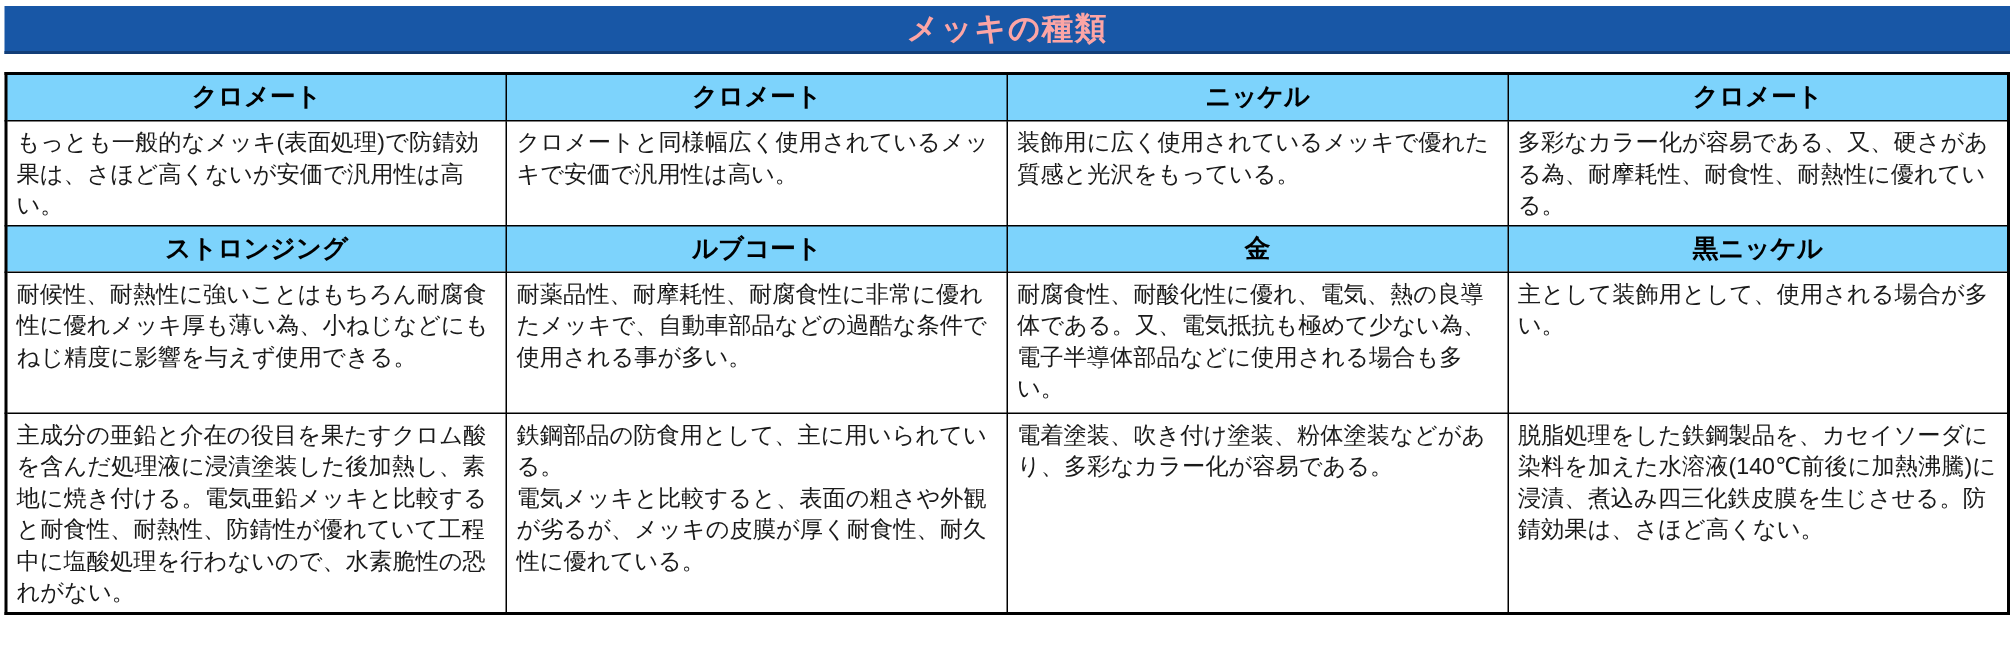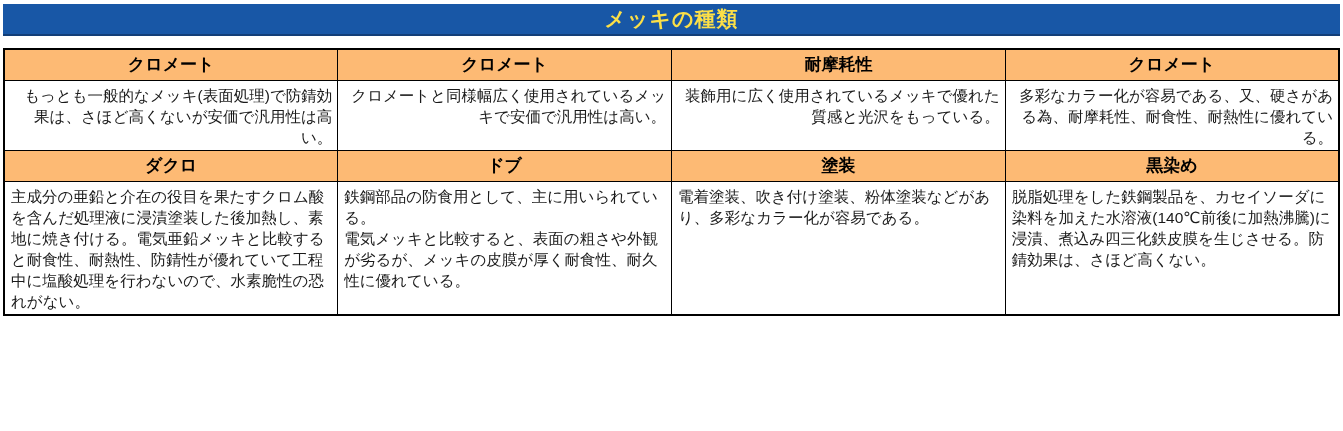--- a/index.html
+++ b/index.html
@@ -18,58 +18,58 @@
   .title-bar {
     margin: 4px 3px 0 3px;
     height: 30px;
     background: #1857a6;
     border-bottom: 2px solid #123e78;
     display: flex;
     align-items: center;
     justify-content: center;
   }
   .title-bar span {
-    color: #fde047;
+    color: #fca5a5;
     font-size: 21px;
     font-weight: bold;
     letter-spacing: 1px;
   }
   table.plating-table {
     border-collapse: collapse;
     table-layout: fixed;
     width: 1337px;
     margin: 12px 0 0 3px;
     border: 2px solid #000000;
   }
   .plating-table col { width: 25%; }
   .plating-table th,
   .plating-table td {
     border: 1px solid #000000;
     box-sizing: border-box;
   }
   .plating-table th {
-    background: #fdba74;
+    background: #7dd3fc;
     height: 31px;
     font-size: 17px;
     font-weight: bold;
     text-align: center;
     color: #000000;
     padding: 2px 4px;
   }
   .plating-table td {
     background: #ffffff;
     vertical-align: top;
     text-align: left;
     font-size: 15.5px;
     line-height: 21px;
     color: #1a1a1a;
     padding: 4px 5px 2px 6px;
     white-space: pre-line;
   }
-  tr.desc-row-1 td { height: 62px; text-align: right; }
+  tr.desc-row-1 td { height: 62px; }
   tr.desc-row-2 td { height: 94px; }
   tr.desc-row-3 td { height: 130px; }
 </style>
 </head>
 <body>
 
 <div class="page">
 
   <div class="title-bar">
     <span>メッキの種類</span>
@@ -79,37 +79,43 @@
     <colgroup>
       <col>
         <col>
         <col>
         <col>
     </colgroup>
     <tbody>
       <tr class="header-row">
         <th>クロメート</th>
         <th>クロメート</th>
-        <th>耐摩耗性</th>
+        <th>ニッケル</th>
         <th>クロメート</th>
       </tr>
       <tr class="desc-row-1">
         <td>もっとも一般的なメッキ(表面処理)で防錆効果は、さほど高くないが安価で汎用性は高い。</td>
         <td>クロメートと同様幅広く使用されているメッキで安価で汎用性は高い。</td>
         <td>装飾用に広く使用されているメッキで優れた質感と光沢をもっている。</td>
         <td>多彩なカラー化が容易である、又、硬さがある為、耐摩耗性、耐食性、耐熱性に優れている。</td>
       </tr>
 
+      <tr class="header-row">
+        <th>ストロンジング</th>
+        <th>ルブコート</th>
+        <th>金</th>
+        <th>黒ニッケル</th>
+      </tr>
+      <tr class="desc-row-2">
+        <td>耐候性、耐熱性に強いことはもちろん耐腐食性に優れメッキ厚も薄い為、小ねじなどにもねじ精度に影響を与えず使用できる。</td>
+        <td>耐薬品性、耐摩耗性、耐腐食性に非常に優れたメッキで、自動車部品などの過酷な条件で使用される事が多い。</td>
+        <td>耐腐食性、耐酸化性に優れ、電気、熱の良導体である。又、電気抵抗も極めて少ない為、電子半導体部品などに使用される場合も多い。</td>
+        <td>主として装飾用として、使用される場合が多い。</td>
+      </tr>
 
-      <tr class="header-row">
-        <th>ダクロ</th>
-        <th>ドブ</th>
-        <th>塗装</th>
-        <th>黒染め</th>
-      </tr>
       <tr class="desc-row-3">
         <td>主成分の亜鉛と介在の役目を果たすクロム酸を含んだ処理液に浸漬塗装した後加熱し、素地に焼き付ける。電気亜鉛メッキと比較すると耐食性、耐熱性、防錆性が優れていて工程中に塩酸処理を行わないので、水素脆性の恐れがない。</td>
         <td>鉄鋼部品の防食用として、主に用いられている。
 電気メッキと比較すると、表面の粗さや外観が劣るが、メッキの皮膜が厚く耐食性、耐久性に優れている。</td>
         <td>電着塗装、吹き付け塗装、粉体塗装などがあり、多彩なカラー化が容易である。</td>
         <td>脱脂処理をした鉄鋼製品を、カセイソーダに染料を加えた水溶液(140℃前後に加熱沸騰)に浸漬、煮込み四三化鉄皮膜を生じさせる。防錆効果は、さほど高くない。</td>
       </tr>
     </tbody>
   </table>
 

